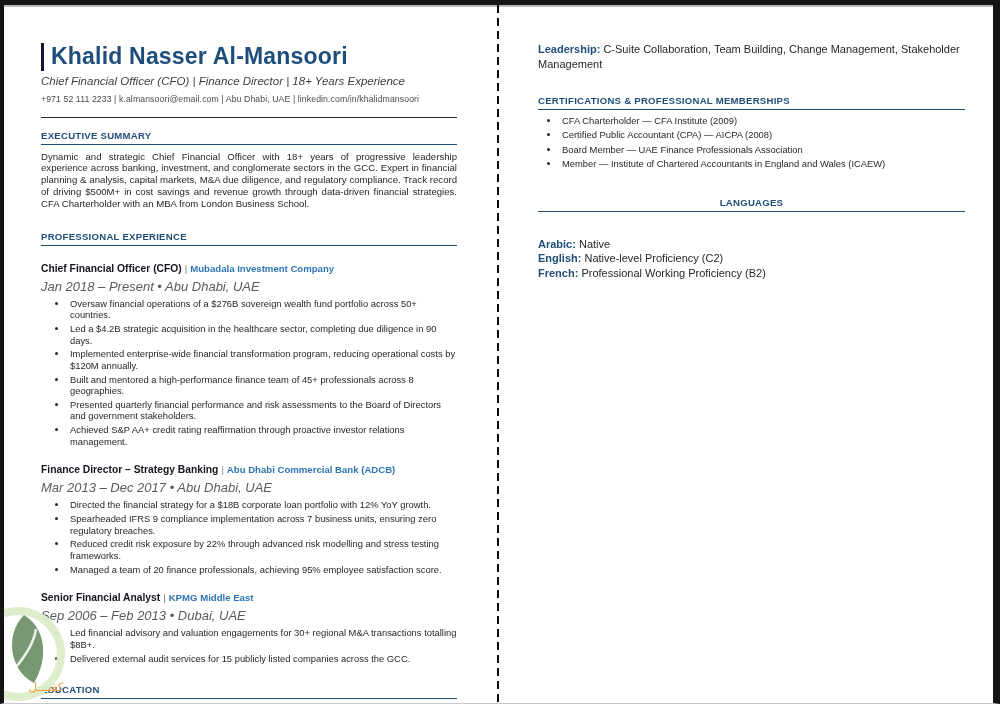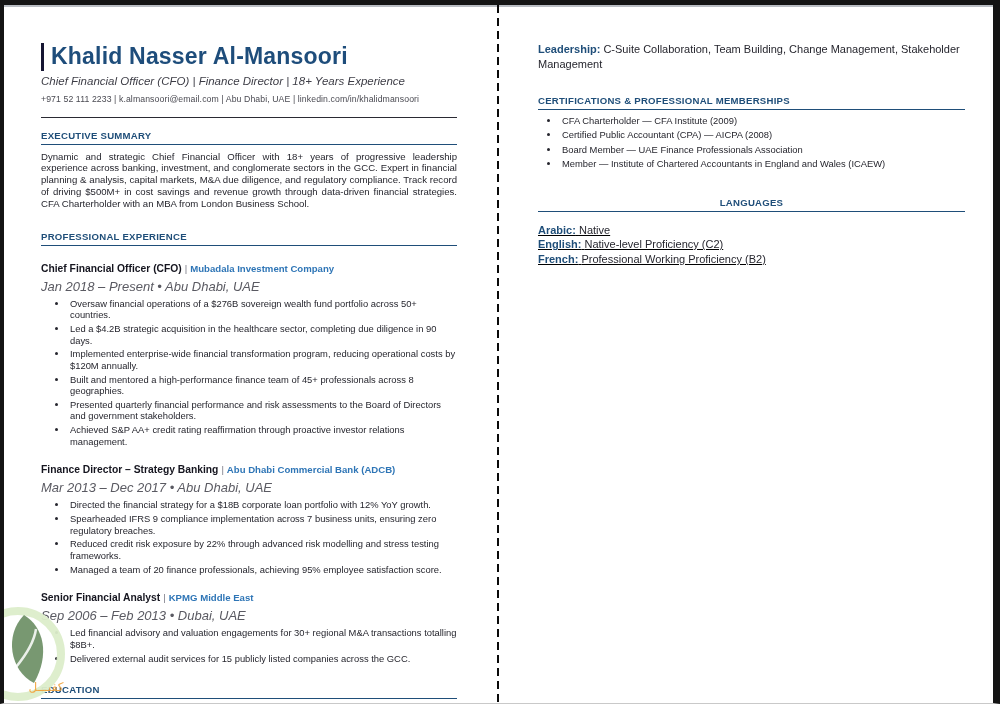--- a/index.html
+++ b/index.html
@@ -39,21 +39,21 @@
   ul.bullets{margin:4px 0 0 0;padding-left:27px;}
   ul.bullets li{font-size:9.4px;line-height:1.24;color:#26262e;margin-bottom:2px;padding-left:2px;}
   ul.bullets-r{margin:5px 0 0 0;padding-left:22px;}
   ul.bullets-r li{font-size:9.4px;line-height:1.25;color:#26262e;margin-bottom:2.5px;padding-left:2px;}
   
   .edu{margin-top:10px;}
   .edu-degree{font-size:10.2px;font-weight:bold;color:#15151f;}
   
   .kv{font-size:11px;line-height:1.32;color:#26262e;}
   .kv .lbl{font-weight:bold;color:#1f4e79;}
-  .lang-block{margin-top:11px;text-decoration:underline;}
+  .lang-block{margin-top:25px;}
   .lang-block .kv{line-height:1.35;}
   
   .watermark{position:absolute;left:-30px;top:598px;pointer-events:none;}
 </style>
 </head>
 <body>
 
 <div class="frame">
 
   <div class="page page-left">

